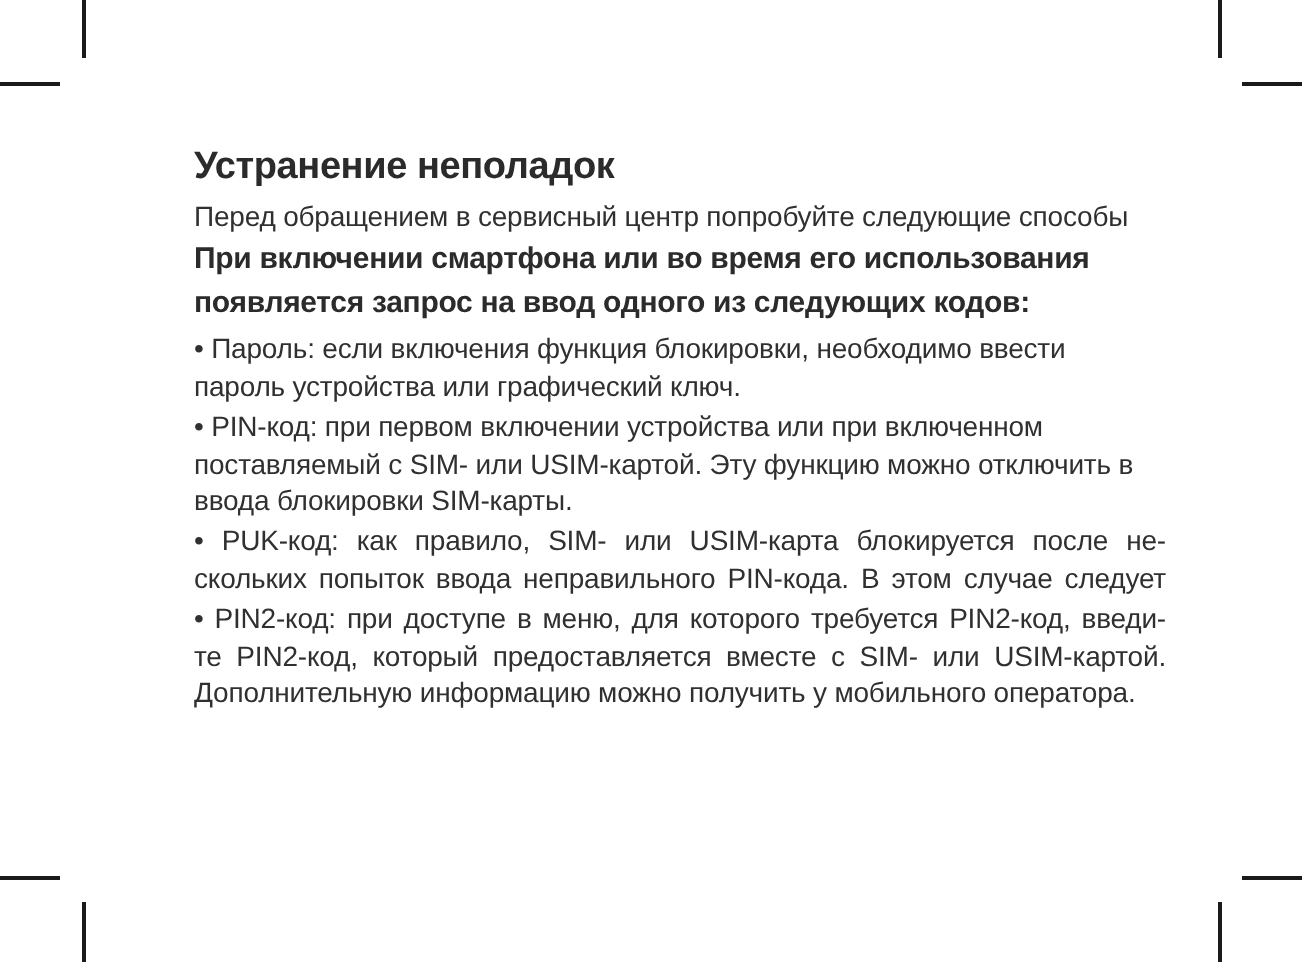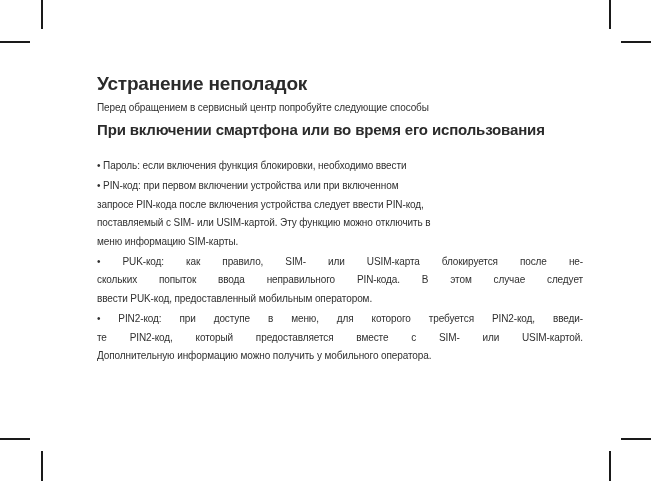--- a/index.html
+++ b/index.html
@@ -36,32 +36,32 @@
   }
   .heading {
     font-size: 19px;
     font-weight: bold;
     line-height: 26px;
     letter-spacing: -0.2px;
     color: #2b2b2b;
     margin: 0 0 2px 0;
   }
   .para {
-    font-size: 10px;
+    font-size: 14px;
     line-height: 18.4px;
     letter-spacing: -0.1px;
     margin: 0 0 2px 0;
   }
   .para.sub {
     font-size: 15px;
     font-weight: bold;
     line-height: 21.5px;
     letter-spacing: -0.15px;
     color: #2b2b2b;
-    margin-bottom: 16px;
+    margin-bottom: 3px;
   }
   .para .line { white-space: nowrap; }
   .para .line.just {
     white-space: normal;
     text-align: justify;
     text-align-last: justify;
   }
 </style>
 </head>
 <body>
@@ -79,37 +79,37 @@
 
   <div class="content">
     <h1 class="heading">Устранение неполадок</h1>
 
     <div class="para">
         <div class="line">Перед обращением в сервисный центр попробуйте следующие способы</div>
       </div>
 
     <div class="para sub">
         <div class="line">При включении смартфона или во время его использования</div>
+        <div class="line">появляется запрос на ввод одного из следующих кодов:</div>
       </div>
 
     <div class="para">
         <div class="line">• Пароль: если включения функция блокировки, необходимо ввести</div>
+        <div class="line">пароль устройства или графический ключ.</div>
       </div>
 
     <div class="para">
         <div class="line">• PIN-код: при первом включении устройства или при включенном</div>
-        <div class="line">запросе PIN-кода после включения устройства следует ввести PIN-код,</div>
         <div class="line">поставляемый с SIM- или USIM-картой. Эту функцию можно отключить в</div>
-        <div class="line">меню информацию SIM-карты.</div>
+        <div class="line">ввода блокировки SIM-карты.</div>
       </div>
 
     <div class="para">
         <div class="line just">• PUK-код: как правило, SIM- или USIM-карта блокируется после не-</div>
         <div class="line just">скольких попыток ввода неправильного PIN-кода. В этом случае следует</div>
-        <div class="line">ввести PUK-код, предоставленный мобильным оператором.</div>
       </div>
 
     <div class="para">
         <div class="line just">• PIN2-код: при доступе в меню, для которого требуется PIN2-код, введи-</div>
         <div class="line just">те PIN2-код, который предоставляется вместе с SIM- или USIM-картой.</div>
         <div class="line">Дополнительную информацию можно получить у мобильного оператора.</div>
       </div>
   </div>
 
 </div>

